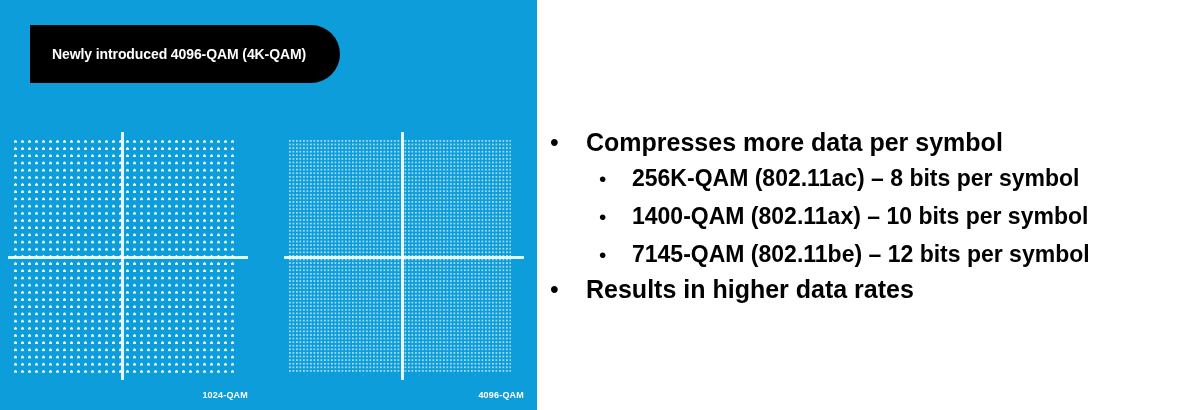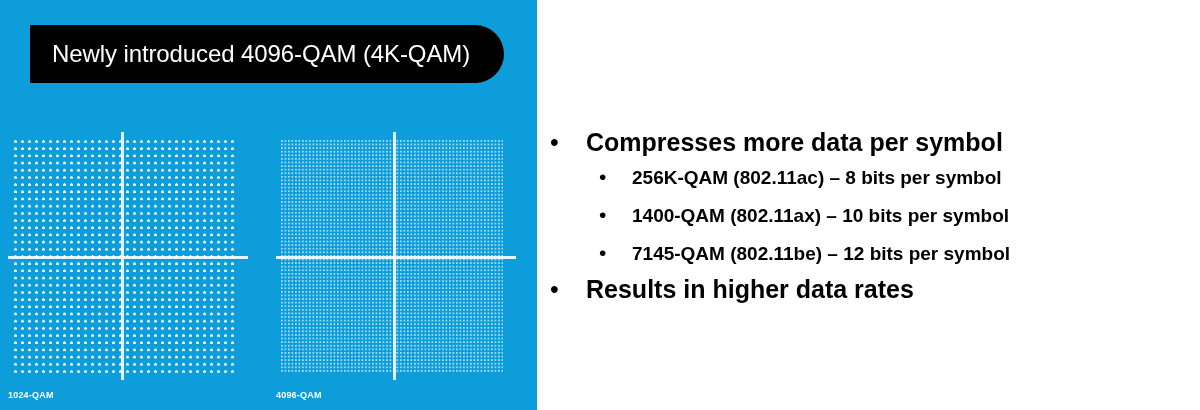--- a/index.html
+++ b/index.html
@@ -35,33 +35,33 @@
     height: 58px;
     padding: 0 34px 0 22px;
     background: #000000;
     border-radius: 0 29px 29px 0;
     display: flex;
     align-items: center;
     box-sizing: border-box;
   }
   #title-pill .title-text {
     color: #ffffff;
-    font-size: 24px;
-    font-weight: normal;
+    font-size: 14px;
+    font-weight: bold;
     letter-spacing: -0.1px;
     white-space: nowrap;
   }
 
   
   .constellation {
     position: absolute;
     top: 132px;
   }
   #constellation-1024 { left: 8px;  width: 240px; }
-  #constellation-4096 { left: 276px; width: 240px; }
+  #constellation-4096 { left: 284px; width: 240px; }
 
   .plot-area {
     position: relative;
     width: 240px;
     height: 248px;
   }
 
   .dot-field {
     position: absolute;
     top: 8px;
@@ -103,21 +103,21 @@
     left: 0;
     width: 240px;
     top: 124px;
     background: rgba(255,255,255,0.88);
   }
 
   .plot-label {
     position: absolute;
     top: 258px;
     width: 240px;
-    text-align: left;
+    text-align: right;
     color: #ffffff;
     font-size: 9px;
     font-weight: bold;
     letter-spacing: 0.2px;
   }
 
   
   #bullet-panel {
     position: absolute;
     left: 537px;
@@ -148,21 +148,21 @@
     font-size: 25px;
   }
   .level-1 .bullet-mark { width: 36px; font-size: 25px; }
   .level-1 .bullet-text { font-size: 25px; }
 
   .level-2 {
     left: 62px;
     font-size: 23px;
   }
   .level-2 .bullet-mark { width: 33px; font-size: 21px; }
-  .level-2 .bullet-text { font-size: 19px; }
+  .level-2 .bullet-text { font-size: 23px; }
 
   #bullet-0 { top: 128px; }
   #bullet-1 { top: 165px; }
   #bullet-2 { top: 203px; }
   #bullet-3 { top: 241px; }
   #bullet-4 { top: 275px; }
 </style>
 </head>
 <body>
 

